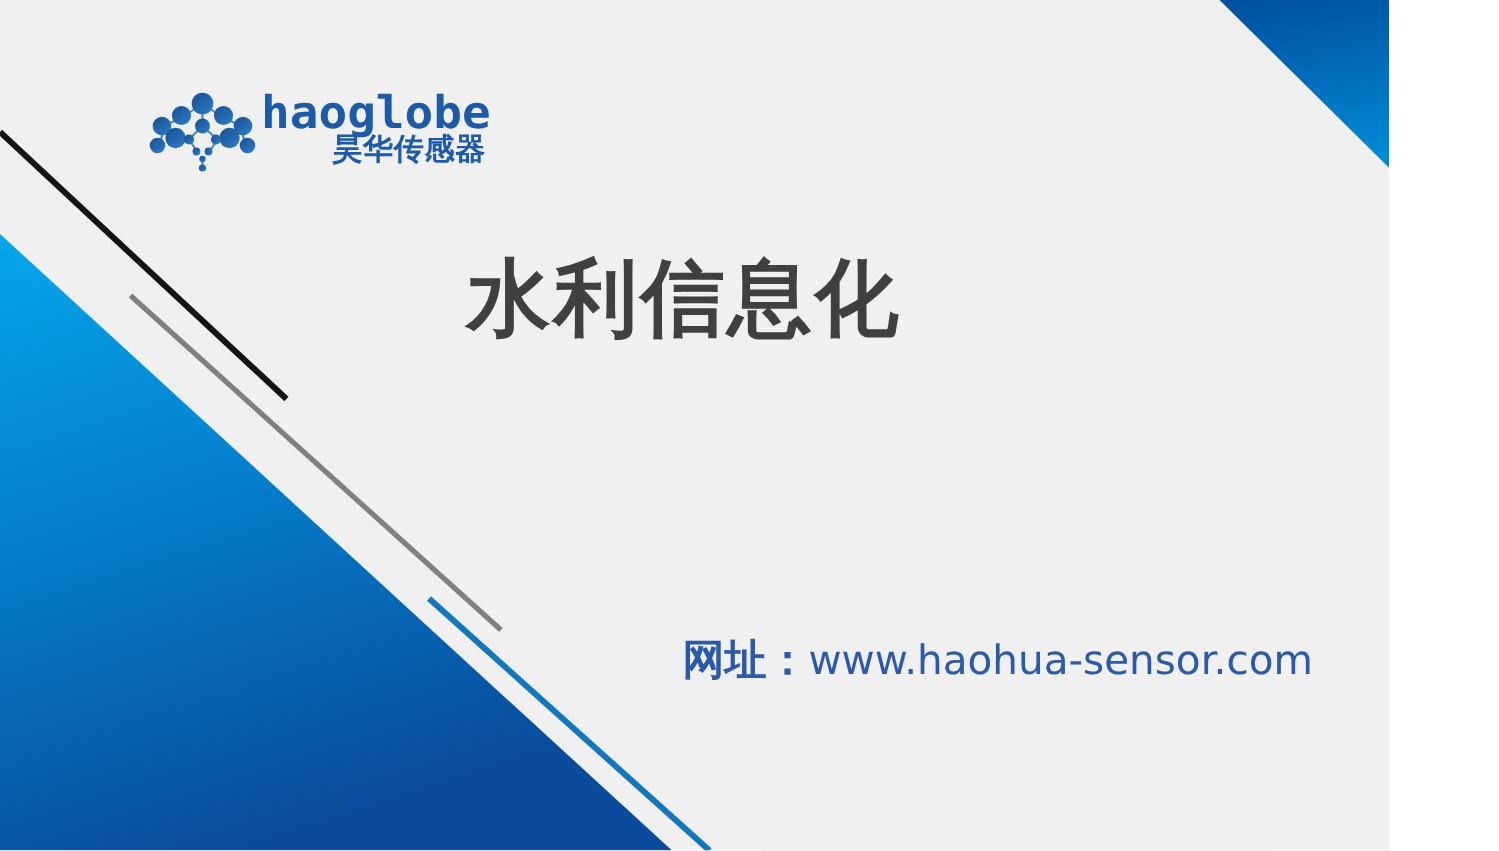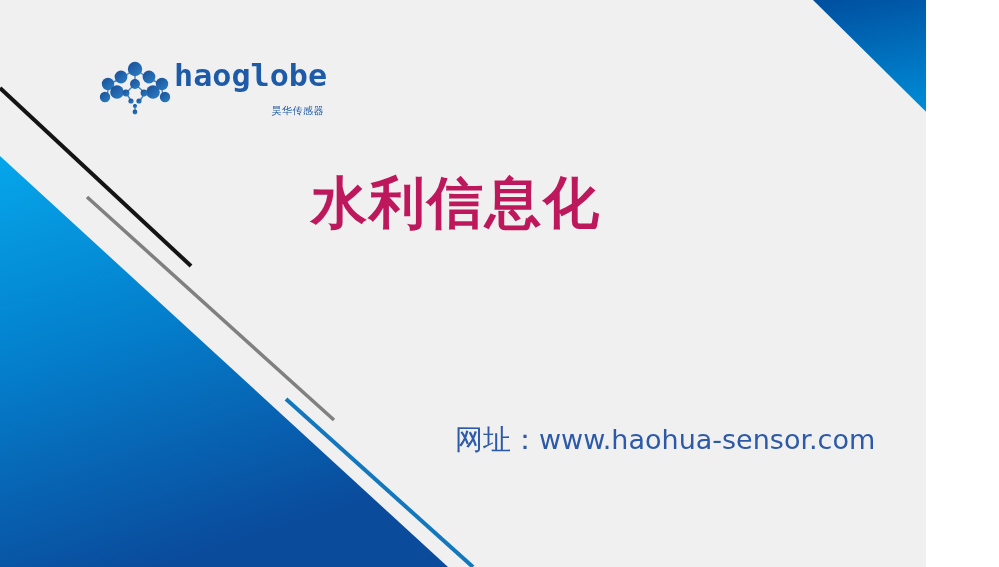--- a/index.html
+++ b/index.html
@@ -57,35 +57,34 @@
     color: #1d5aa8;
     line-height: 32px;
     transform: scaleX(1.06);
     transform-origin: left top;
   }
   .logo-sub {
     position: absolute;
     right: 0px;
     top: 33px;
     font-family: "DejaVu Sans", sans-serif;
-    font-size: 10px;
-    font-weight: normal;
+    font-size: 20px;
+    font-weight: bold;
     color: #1d5aa8;
     letter-spacing: 0.5px;
     line-height: 16px;
     white-space: nowrap;
-    margin-top: 12px;
   }
 
   
   .title-line {
     position: absolute;
-    font-family: Liberation Serif, serif;
-    font-weight: bold;
-    color: #be185d;
+    font-family: Liberation Mono, monospace;
+    font-weight: bold;
+    color: #404040;
     letter-spacing: 2px;
     white-space: nowrap;
   }
   .title-line-1 {
     left: 311px;
     top: 168px;
     font-size: 56px;
     line-height: 70px;
   }
   .title-line-2 {
@@ -101,21 +100,21 @@
     left: 455px;
     top: 420px;
     font-family: "DejaVu Sans", sans-serif;
     font-size: 28px;
     color: #2c5aa8;
     letter-spacing: 0px;
     white-space: nowrap;
     line-height: 40px;
   }
   .url-label {
-    font-weight: normal;
+    font-weight: bold;
   }
   .url-value {
     font-family: "DejaVu Sans", sans-serif;
     font-size: 27px;
     margin-top: 44px;
   }
 </style>
 </head>
 <body>
 

